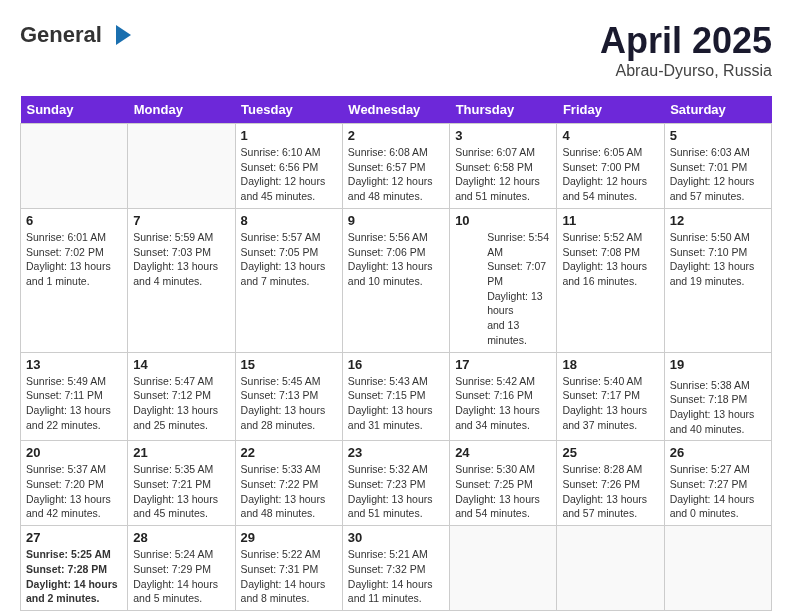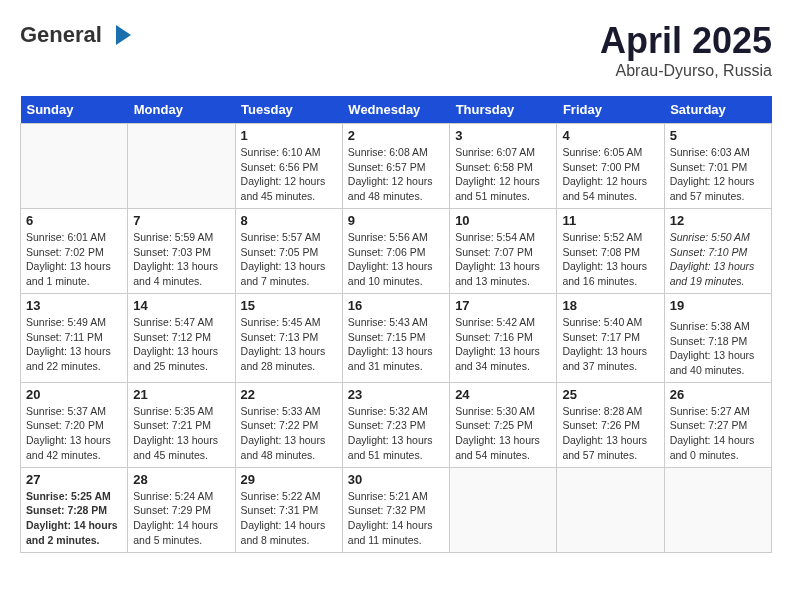--- a/index.html
+++ b/index.html
@@ -51,21 +51,21 @@
     .subtitle {
       font-size: 16px;
       color: #444;
     }
     table {
       width: 100%;
       border-collapse: collapse;
       font-size: 11px;
     }
     thead tr th {
-      background-color: #1d4ed8;
+      background-color: #6d28d9;
       color: #fff;
       padding: 6px 6px;
       text-align: left;
       font-size: 13px;
       font-weight: bold;
     }
     tbody tr td {
       border: 1px solid #ccc;
       vertical-align: top;
       padding: 4px 5px;
@@ -183,35 +183,35 @@
         </td>
         <td>
           <span class="day-number">9</span>
           <div class="day-info" style="white-space: pre-line;">Sunrise: 5:56 AM
 Sunset: 7:06 PM
 Daylight: 13 hours
 and 10 minutes.</div>
         </td>
         <td>
           <span class="day-number">10</span>
-          <div class="day-info" style="white-space: pre-line;">Sunrise: 5:54 AM
+          <div class="day-info" style="white-space: pre-line; margin-left: 32px;">Sunrise: 5:54 AM
 Sunset: 7:07 PM
 Daylight: 13 hours
 and 13 minutes.</div>
         </td>
         <td>
           <span class="day-number">11</span>
           <div class="day-info" style="white-space: pre-line;">Sunrise: 5:52 AM
 Sunset: 7:08 PM
 Daylight: 13 hours
 and 16 minutes.</div>
         </td>
         <td>
           <span class="day-number">12</span>
-          <div class="day-info" style="white-space: pre-line; font-style: italic;">Sunrise: 5:50 AM
+          <div class="day-info" style="white-space: pre-line;">Sunrise: 5:50 AM
 Sunset: 7:10 PM
 Daylight: 13 hours
 and 19 minutes.</div>
         </td>
       </tr>
       <tr>
         <td>
           <span class="day-number">13</span>
           <div class="day-info" style="white-space: pre-line;">Sunrise: 5:49 AM
 Sunset: 7:11 PM

